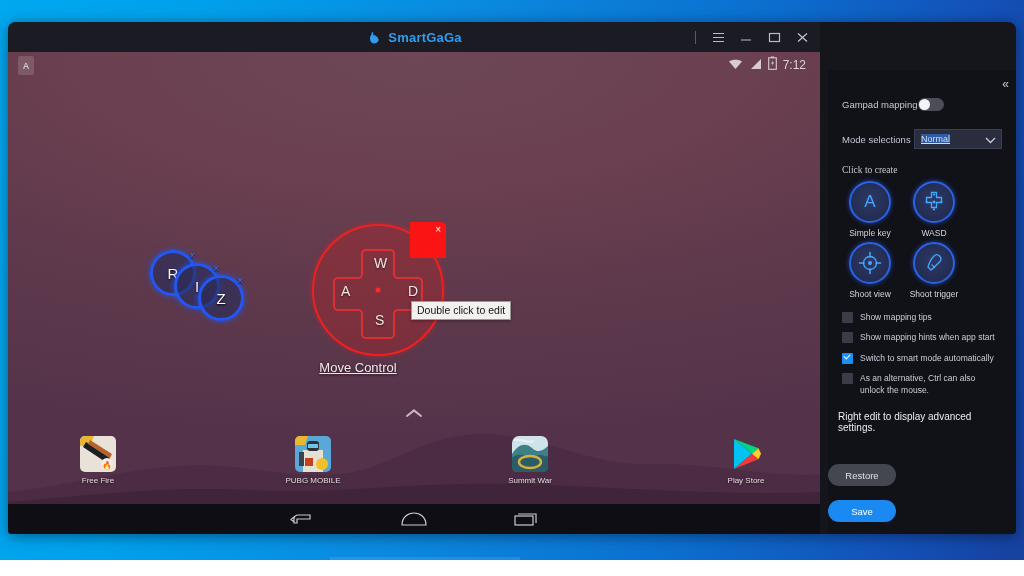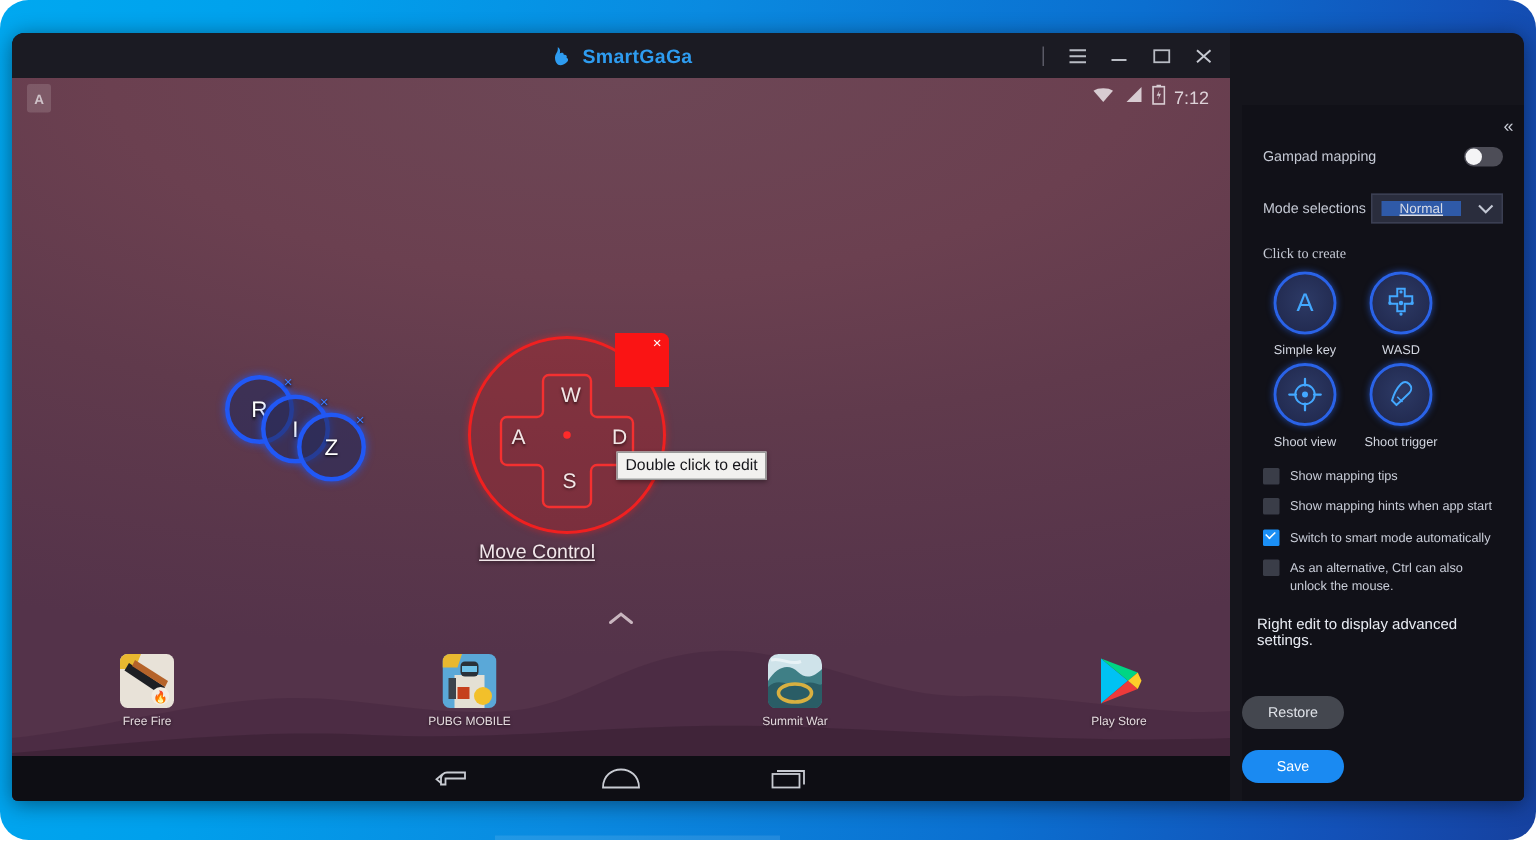--- a/index.html
+++ b/index.html
@@ -5,21 +5,20 @@
   * { box-sizing: border-box; margin: 0; padding: 0; }
   html, body {
     width: 1024px; height: 576px;
     overflow: hidden;
     font-family: "Liberation Sans", sans-serif;
   }
   #desktop {
     position: relative;
     width: 1024px; height: 560px;
     background: linear-gradient(100deg, #00a8f0 0%, #00a0ec 18%, #0a8ae0 42%, #0b6fd0 68%, #1351b8 88%, #16419f 100%);
-    border-radius: 19px;
   }
   
   #emu-window {
     position: absolute;
     left: 8px; top: 22px;
     width: 1008px; height: 512px;
     background: #15151c;
     border-radius: 8px 8px 4px 4px;
     box-shadow: 0 2px 14px rgba(0,0,0,0.45);
     overflow: hidden;
@@ -193,21 +192,21 @@
   }
   .select {
     width: 88px; height: 20px;
     background: #2a2d3d; border: 1px solid #3b3f52;
     display:flex; align-items:center; justify-content: space-between;
     padding: 0 5px 0 6px;
     cursor: pointer;
   }
   .select-value {
     font-size: 9px; color: #d7dbe6;
-    background: #2f5aa8; padding: 0 12px; text-decoration: underline;
+    background: #2f5aa8; padding: 0 0; text-decoration: underline;
   }
   .section-title { color: #c5c9d4; font-size: 9.5px; padding: 0 14px; }
   #create-grid {
     display: flex; flex-wrap: wrap;
     padding: 6px 10px 0 10px;
     gap: 0;
   }
   .create-item {
     width: 64px;
     display: flex; flex-direction: column; align-items: center;
@@ -438,21 +437,21 @@
               <rect x="1" y="5" width="18" height="9" fill="none" stroke="#c8cbd2" stroke-width="1.2"></rect>
               <path d="M4 3 h18 v9" fill="none" stroke="#c8cbd2" stroke-width="1.2"></path>
             </svg>
         </span>
       </div>
     </div>
 
     <div id="panel">
       <span id="panel-collapse">«</span>
 
-      <div class="panel-row" style="margin-top:28px; justify-content:space-between;">
+      <div class="panel-row" style="margin-top:28px; justify-content:flex-start;">
         <span class="panel-label">Gampad mapping</span>
         <span class="toggle">
           <span class="knob"></span>
         </span>
       </div>
 
       <div class="panel-row" style="margin-top:18px; justify-content:space-between;">
         <span class="panel-label">Mode selections</span>
         <span class="select">
           <span class="select-value">Normal</span>

